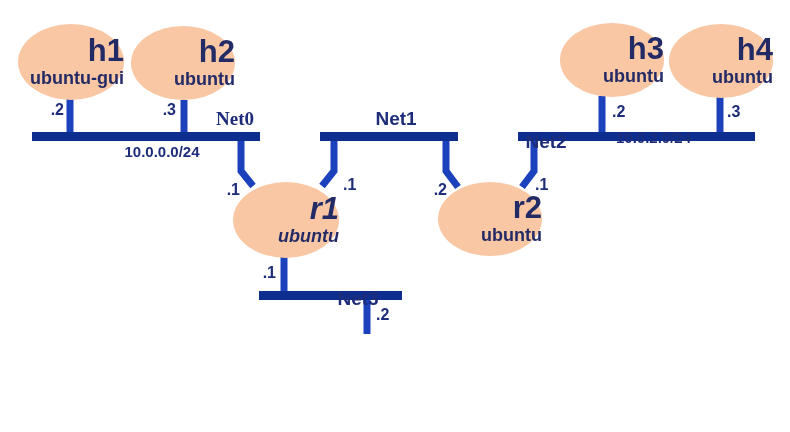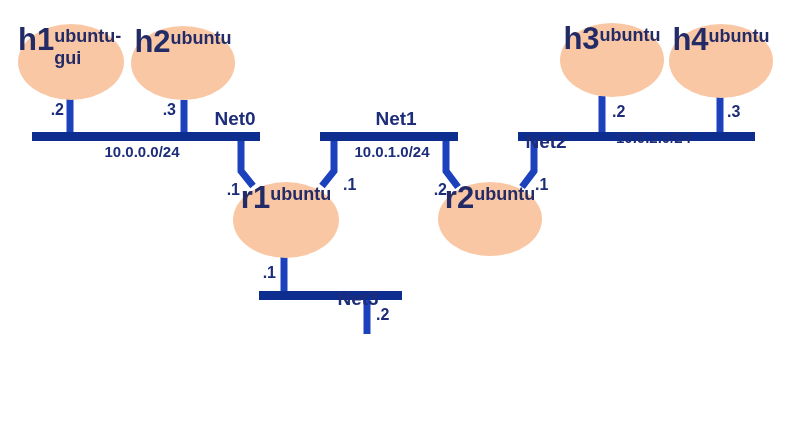--- a/index.html
+++ b/index.html
@@ -12,21 +12,22 @@
     overflow: hidden;
   }
   .links { position: absolute; left: 0; top: 0; }
   .links polyline { stroke: var(--link); stroke-width: 7; fill: none; }
   .bus { position: absolute; height: 9px; background: var(--bus); }
   .node {
     position: absolute;
     border-radius: 50%;
     background: var(--node_fill);
     display: flex;
-    align-items: flex-start;
+    flex-direction: column;
+    align-items: flex-end;
     justify-content: center;
     color: var(--node_text);
   }
   .node .name { font-weight: bold; font-size: 31px; line-height: 1; }
   .node .os   { font-weight: bold; font-size: 18px; line-height: 1.2; margin-top: 2px; }
   .node.host-style { background: var(--host_fill); }
   .node.host-style .name { font-size: 34px; }
   .label { position: absolute; color: var(--label_text); font-weight: bold; white-space: nowrap; }
   .netname { font-size: 19px; text-align: center; }
   .cidr    { font-size: 15px; text-align: center; }
@@ -50,27 +51,26 @@
     <polyline points="534,133 534,171 522,187"></polyline>
     <polyline points="284,255 284,295"></polyline>
     <polyline points="367,297 367,334"></polyline>
   </svg>
 
   <div class="bus" style="left:32px;  top:132px; width:228px;"></div>
   <div class="bus" style="left:320px; top:132px; width:138px;"></div>
   <div class="bus" style="left:518px; top:132px; width:237px;"></div>
   <div class="bus" style="left:259px; top:291px; width:143px;"></div>
 
-  <div class="label netname" style="left:207px; top:108px; width:56px;">Net0</div>
+  <div class="label netname" style="left:207px; top:108px; width:56px;font-family:Liberation Serif, serif;">Net0</div>
   <div class="label netname" style="left:368px; top:108px; width:56px;">Net1</div>
   <div class="label netname" style="left:518px; top:108px; width:56px;margin-top:23px;">Net2</div>
   <div class="label netname" style="left:330px; top:264px; width:56px;margin-top:24px;">Net3</div>
 
-  <div class="label cidr" style="left:92px;  top:143px; width:100px;">10.0.0.0/24</div>
-  <div class="label cidr" style="left:347px; top:143px; width:90px;">10.0.1.0/24</div>
+  <div class="label cidr" style="left:112px;  top:143px; width:100px;">10.0.0.0/24</div>
   <div class="label cidr" style="left:606px; top:129px; width:95px;">10.0.2.0/24</div>
 
   <div class="label ip right" style="left:38px;  top:101px; width:26px;">.2</div>
   <div class="label ip right" style="left:150px; top:101px; width:26px;">.3</div>
   <div class="label ip right" style="left:214px; top:181px; width:26px;">.1</div>
   <div class="label ip left" style="left:343px; top:176px; width:26px;">.1</div>
   <div class="label ip right" style="left:421px; top:181px; width:26px;">.2</div>
   <div class="label ip left" style="left:535px; top:176px; width:26px;">.1</div>
   <div class="label ip left" style="left:612px; top:103px; width:26px;">.2</div>
   <div class="label ip left" style="left:727px; top:103px; width:26px;">.3</div>
@@ -86,21 +86,21 @@
     <div class="os">ubuntu</div>
   </div>
   <div class="node" style="left:560px; top:23px;  width:104px; height:74px;">
     <div class="name">h3</div>
     <div class="os">ubuntu</div>
   </div>
   <div class="node" style="left:669px; top:24px;  width:104px; height:74px;">
     <div class="name">h4</div>
     <div class="os">ubuntu</div>
   </div>
-  <div class="node" style="left:233px; top:182px; width:106px; height:76px;">
+  <div class="node" style="left:233px; top:182px; width:106px; height:76px;font-style:italic;">
     <div class="name">r1</div>
     <div class="os">ubuntu</div>
   </div>
   <div class="node" style="left:438px; top:182px; width:104px; height:74px;">
     <div class="name">r2</div>
     <div class="os">ubuntu</div>
   </div>
 
 </div>
 

